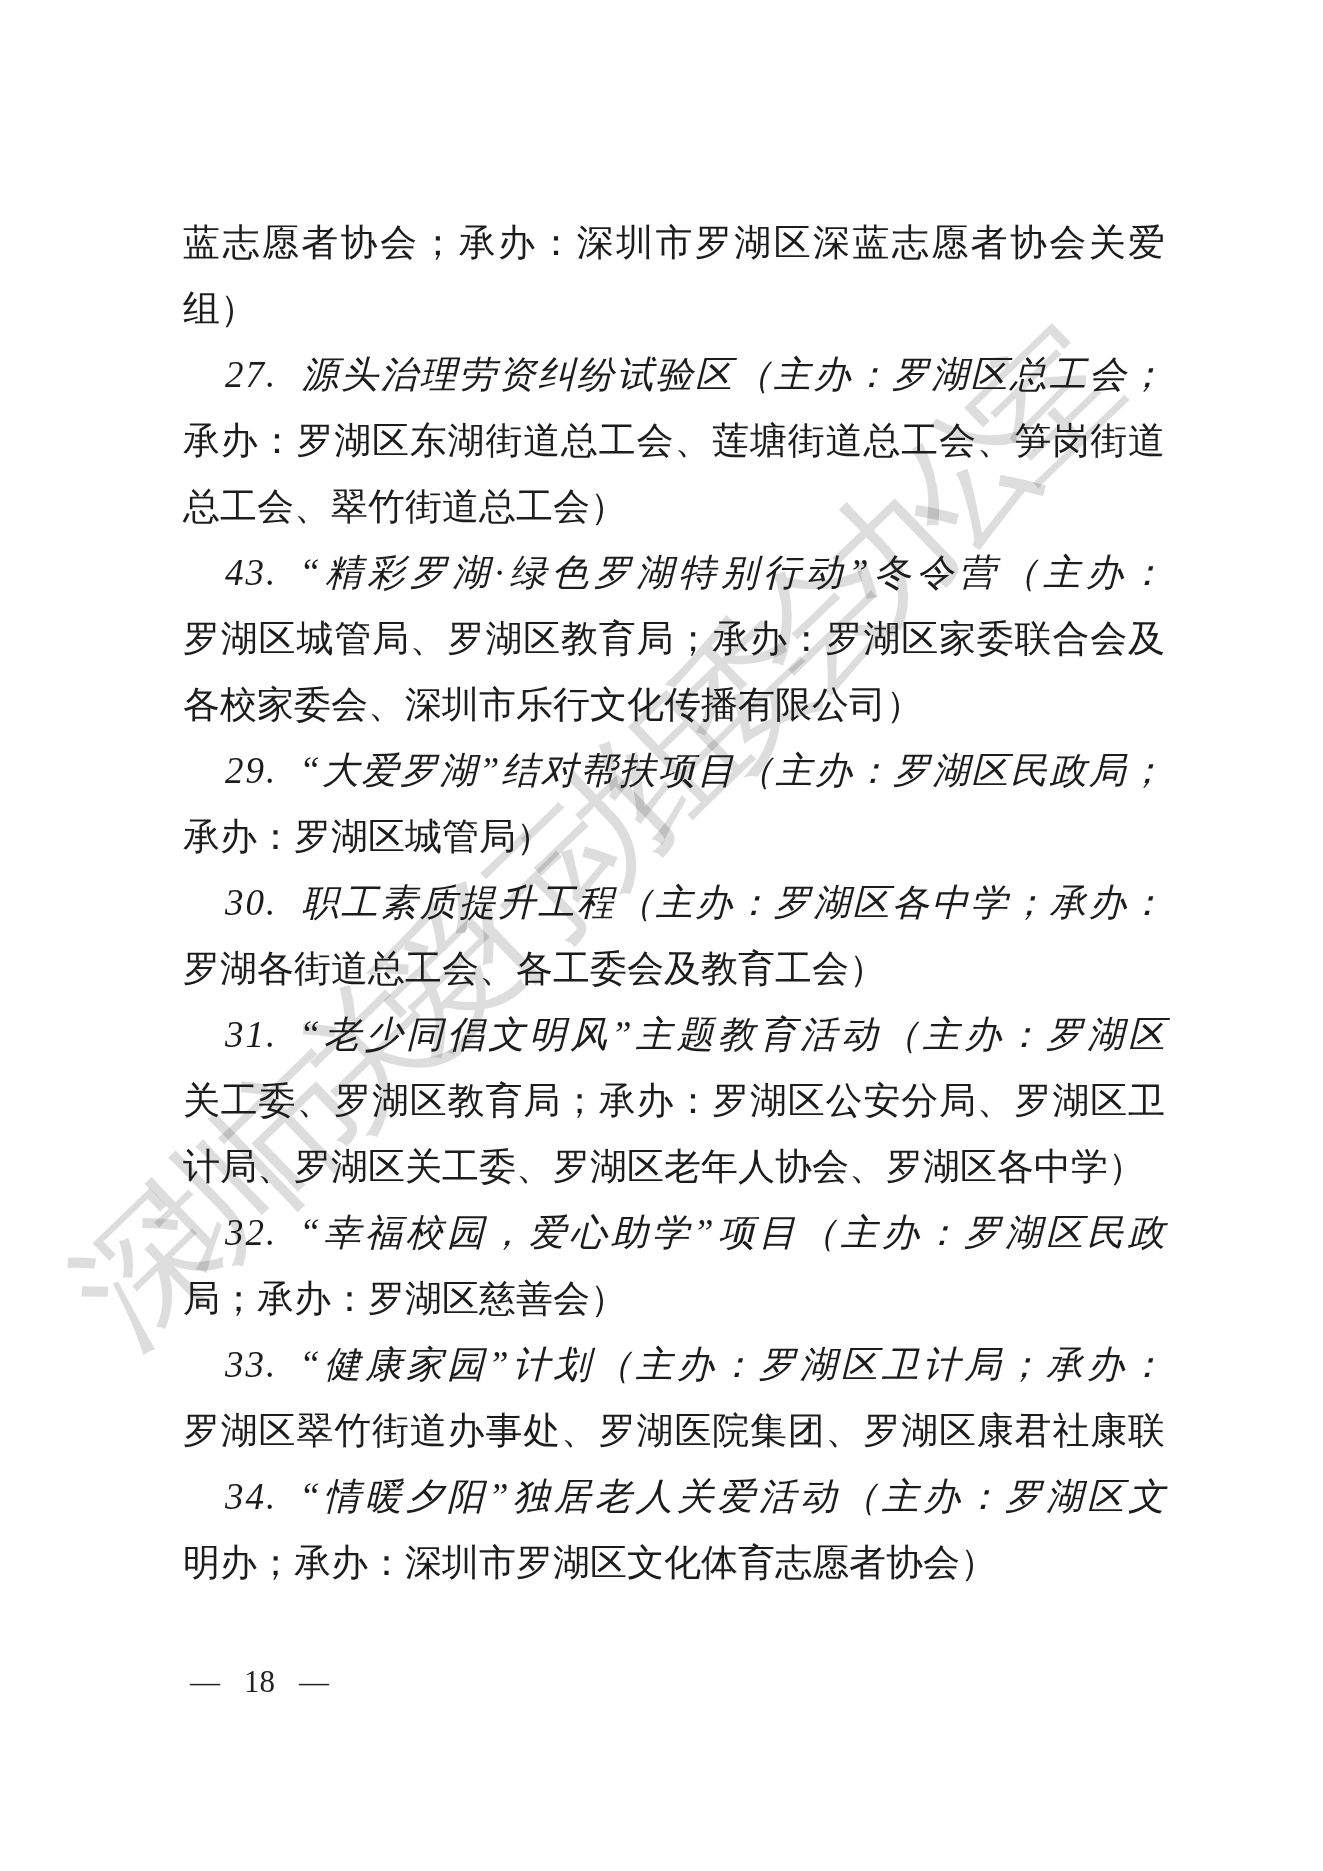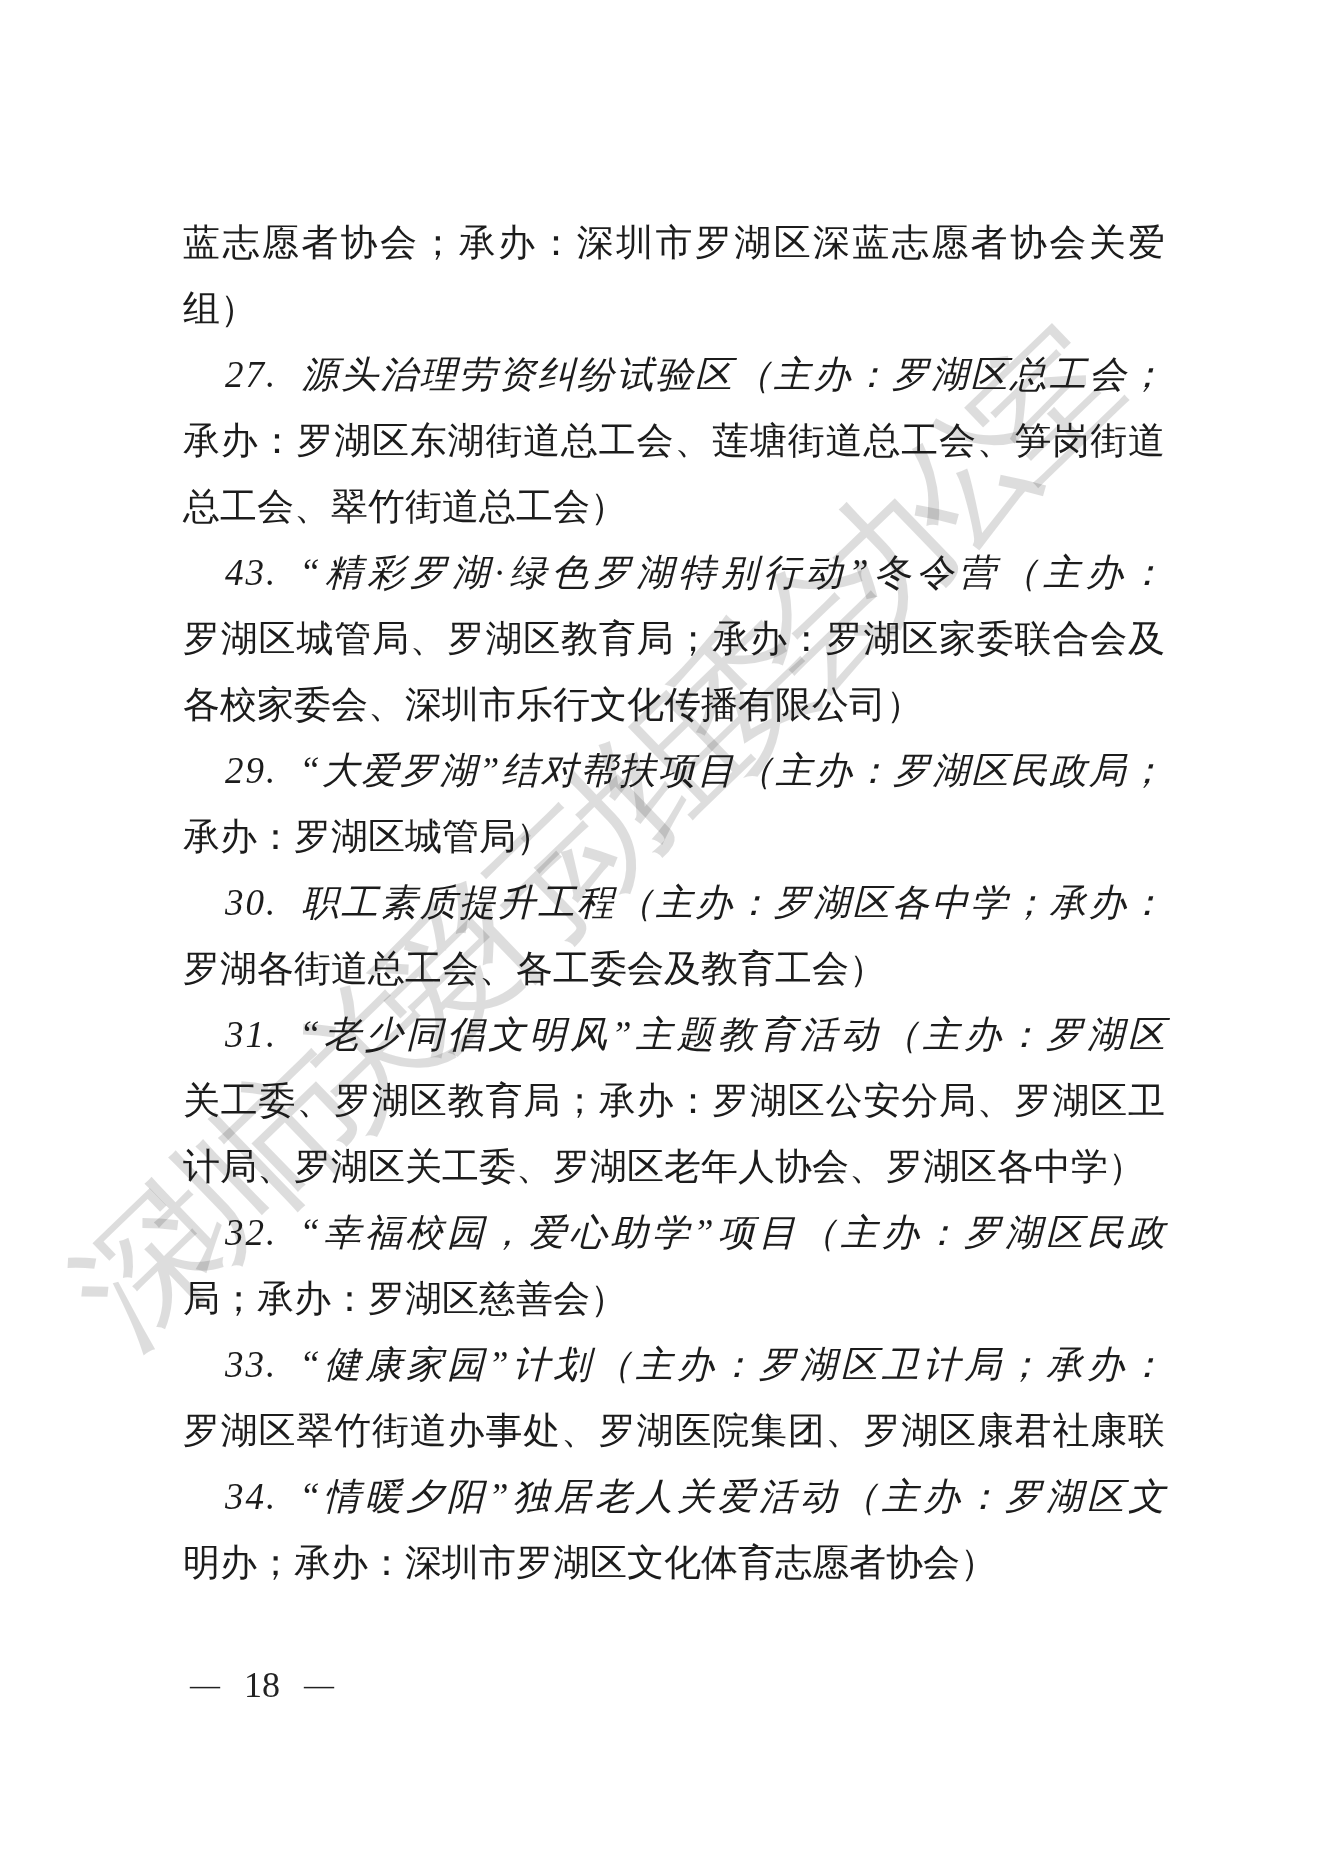--- a/index.html
+++ b/index.html
@@ -69,21 +69,21 @@
     font-size: 30px;
     color: #222222;
     display: flex;
     align-items: center;
   }
   .footer .dash {
     letter-spacing: 0;
   }
   .footer .pnum {
     margin: 0 24px;
-    font-size: 36px;
+    font-size: 31px;
   }
 </style>
 </head>
 <body>
 
 <div class="watermark">深圳市关爱行动组委会办公室</div>
 
 <div class="text-block" id="doc-lines">
     <div class="line fill"><span>蓝志愿者协会；承办：深圳市罗湖区深蓝志愿者协会关爱</span></div>
     <div class="line"><span>组）</span></div>

